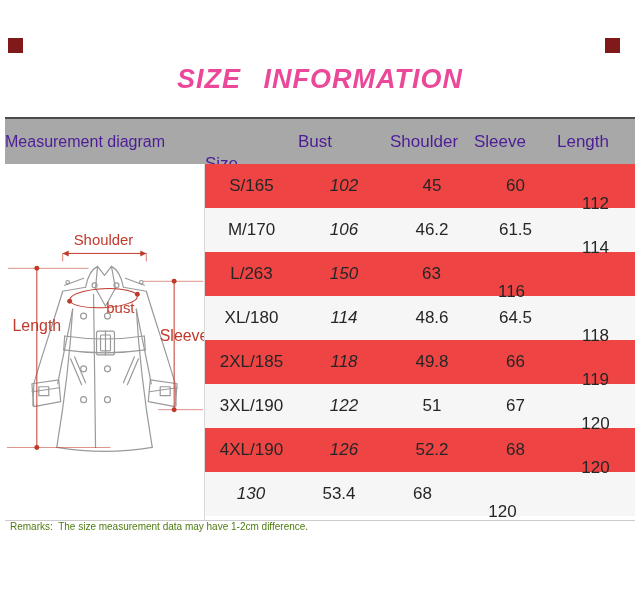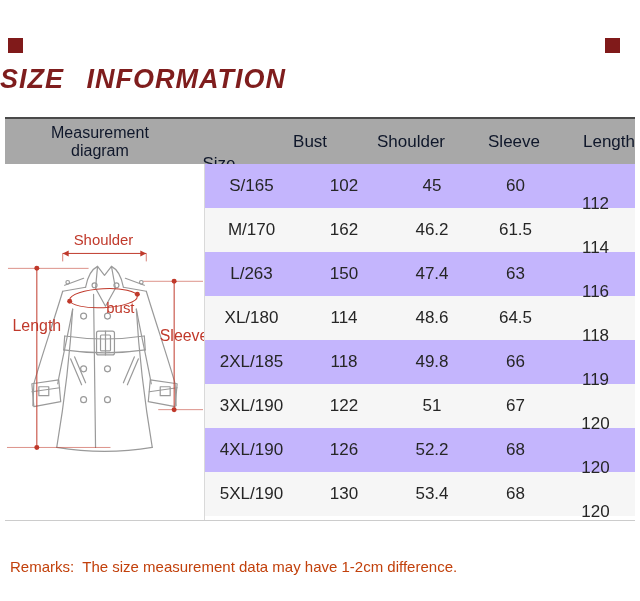--- a/index.html
+++ b/index.html
@@ -6,57 +6,56 @@
   body{
     width:640px;height:601px;position:relative;background:#ffffff;
     font-family:"Liberation Sans","DejaVu Sans",sans-serif;overflow:hidden;
   }
   .corner-square{
     position:absolute;width:15px;height:15px;background:#801a1a;top:38px;
   }
   .corner-square.left{left:8px;}
   .corner-square.right{left:605px;}
   .page-title{
-    position:absolute;top:64px;left:0;width:640px;text-align:left;
-    font-size:27px;font-weight:bold;font-style:italic;color:#7f1d1d;
+    position:absolute;top:64px;left:0;width:640px;text-align:center;
+    font-size:27px;font-weight:bold;font-style:italic;color:#ec4899;
     letter-spacing:1px;word-spacing:14px;
   }
   .size-table{
     position:absolute;left:5px;top:117px;width:630px;
     border-top:2px solid #4a4a4a;border-bottom:1px solid #cccccc;
   }
   .thead{
     display:flex;height:45px;background:#a8a8a8;align-items:center;
   }
   .th{
-    text-align:center;font-size:17px;color:#0f172a;padding-left:43px;
+    font-size:17px;color:#4c1d95;
   }
   .th.c0{width:200px;font-size:16px;}
   .th.c1{width:93px;margin-top:44px;}
   .th.c2{width:92px;}
   .th.c3{width:84px;}
   .th.c4{width:83px;}
   .th.c5{width:78px;}
   .tbody{display:flex;}
   .diagram-cell{
     width:199px;border-right:1px solid #d9d9d9;position:relative;background:#fff;
   }
   .rows{flex:1;}
-  .trow{display:flex;height:44px;align-items:center;background:#c4b5fd;}
+  .trow{display:flex;height:44px;align-items:center;background:#ef4444;}
   .trow:nth-child(even){background:#f6f6f6;}
   .td{text-align:center;font-size:17px;color:#262626;}
   .td.c1{width:93px;}
-  .td.c2{width:92px;}
+  .td.c2{width:92px;font-style:italic;}
   .td.c3{width:84px;}
   .td.c4{width:83px;}
   .td.c5{width:77px;margin-top:36px;}
   .remarks{
-    position:absolute;left:10px;top:521px;font-size:15px;color:#c2410c;
+    position:absolute;left:10px;top:521px;font-size:10px;color:#4d7c0f;
     white-space:pre;
-    margin-top:37px;
   }
   svg text{font-family:"Liberation Sans","DejaVu Sans",sans-serif;}
 </style>
 </head>
 <body>
 
 <div class="corner-square left"></div>
 <div class="corner-square right"></div>
 
 <div class="page-title">SIZE INFORMATION</div>
@@ -161,29 +160,28 @@
     <div class="rows">
       <div class="trow">
         <div class="td c1">S/165</div>
         <div class="td c2">102</div>
         <div class="td c3">45</div>
         <div class="td c4">60</div>
         <div class="td c5">112</div>
       </div>
       <div class="trow">
         <div class="td c1">M/170</div>
-        <div class="td c2">162</div>
+        <div class="td c2">106</div>
         <div class="td c3">46.2</div>
         <div class="td c4">61.5</div>
         <div class="td c5">114</div>
       </div>
       <div class="trow">
         <div class="td c1">L/263</div>
         <div class="td c2">150</div>
-        <div class="td c3">47.4</div>
         <div class="td c4">63</div>
         <div class="td c5">116</div>
       </div>
       <div class="trow">
         <div class="td c1">XL/180</div>
         <div class="td c2">114</div>
         <div class="td c3">48.6</div>
         <div class="td c4">64.5</div>
         <div class="td c5">118</div>
       </div>
@@ -202,21 +200,20 @@
         <div class="td c5">120</div>
       </div>
       <div class="trow">
         <div class="td c1">4XL/190</div>
         <div class="td c2">126</div>
         <div class="td c3">52.2</div>
         <div class="td c4">68</div>
         <div class="td c5">120</div>
       </div>
       <div class="trow">
-        <div class="td c1">5XL/190</div>
         <div class="td c2">130</div>
         <div class="td c3">53.4</div>
         <div class="td c4">68</div>
         <div class="td c5">120</div>
       </div>
     </div>
   </div>
 </div>
 
 <div class="remarks">Remarks:  The size measurement data may have 1-2cm difference.</div>

